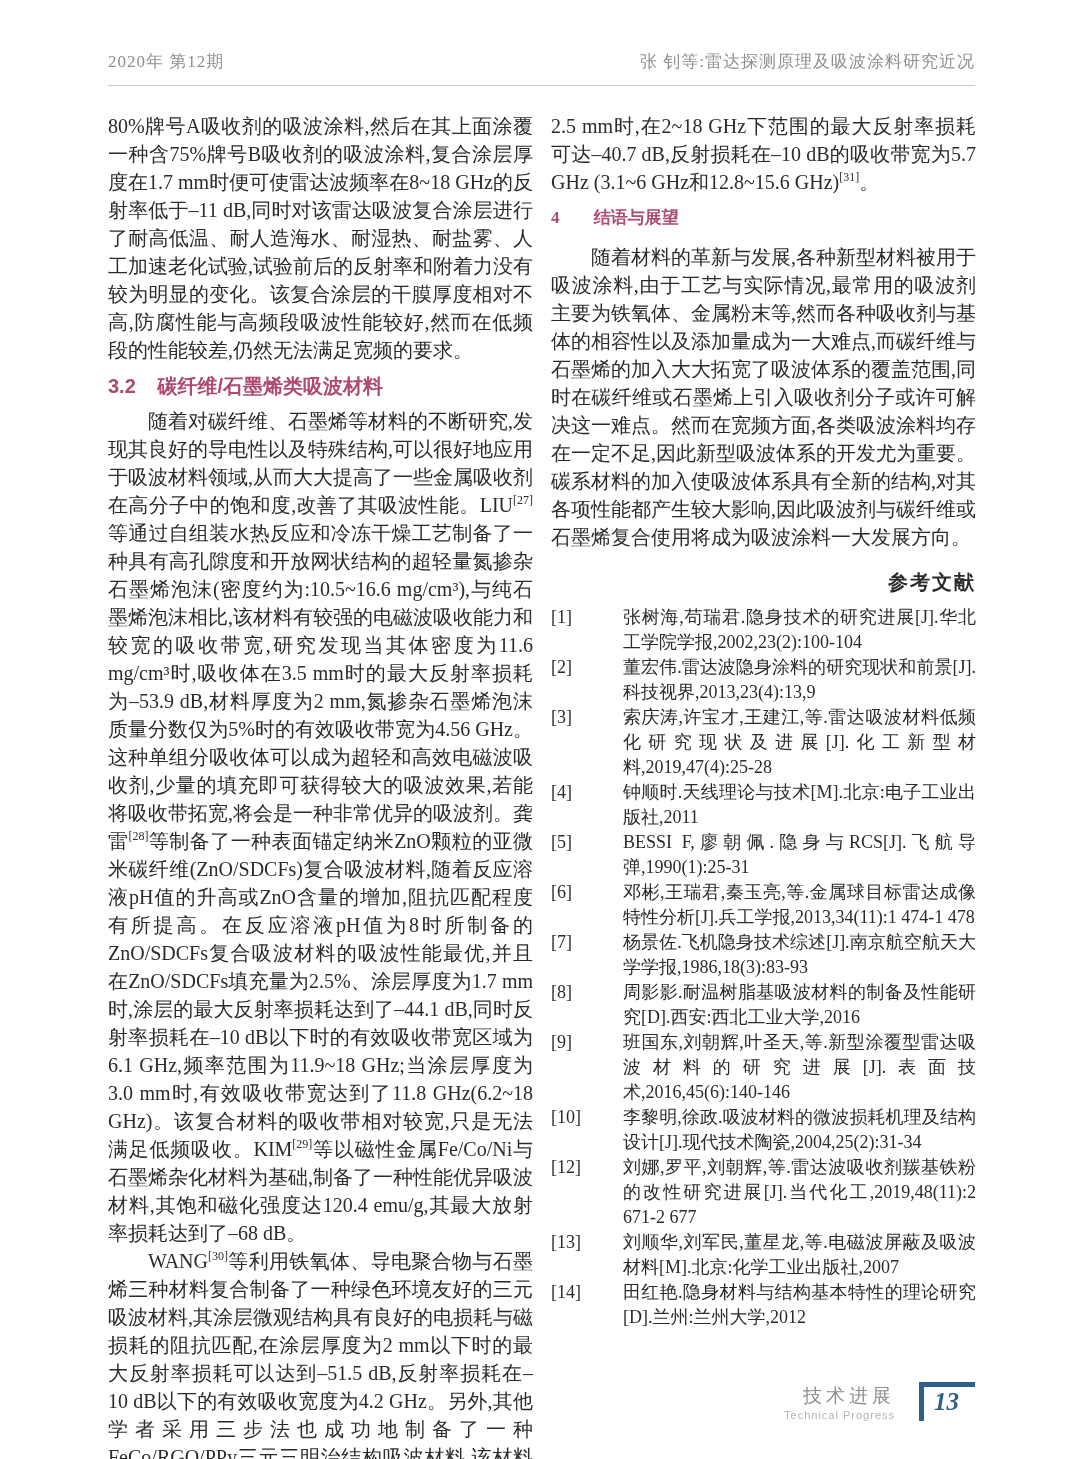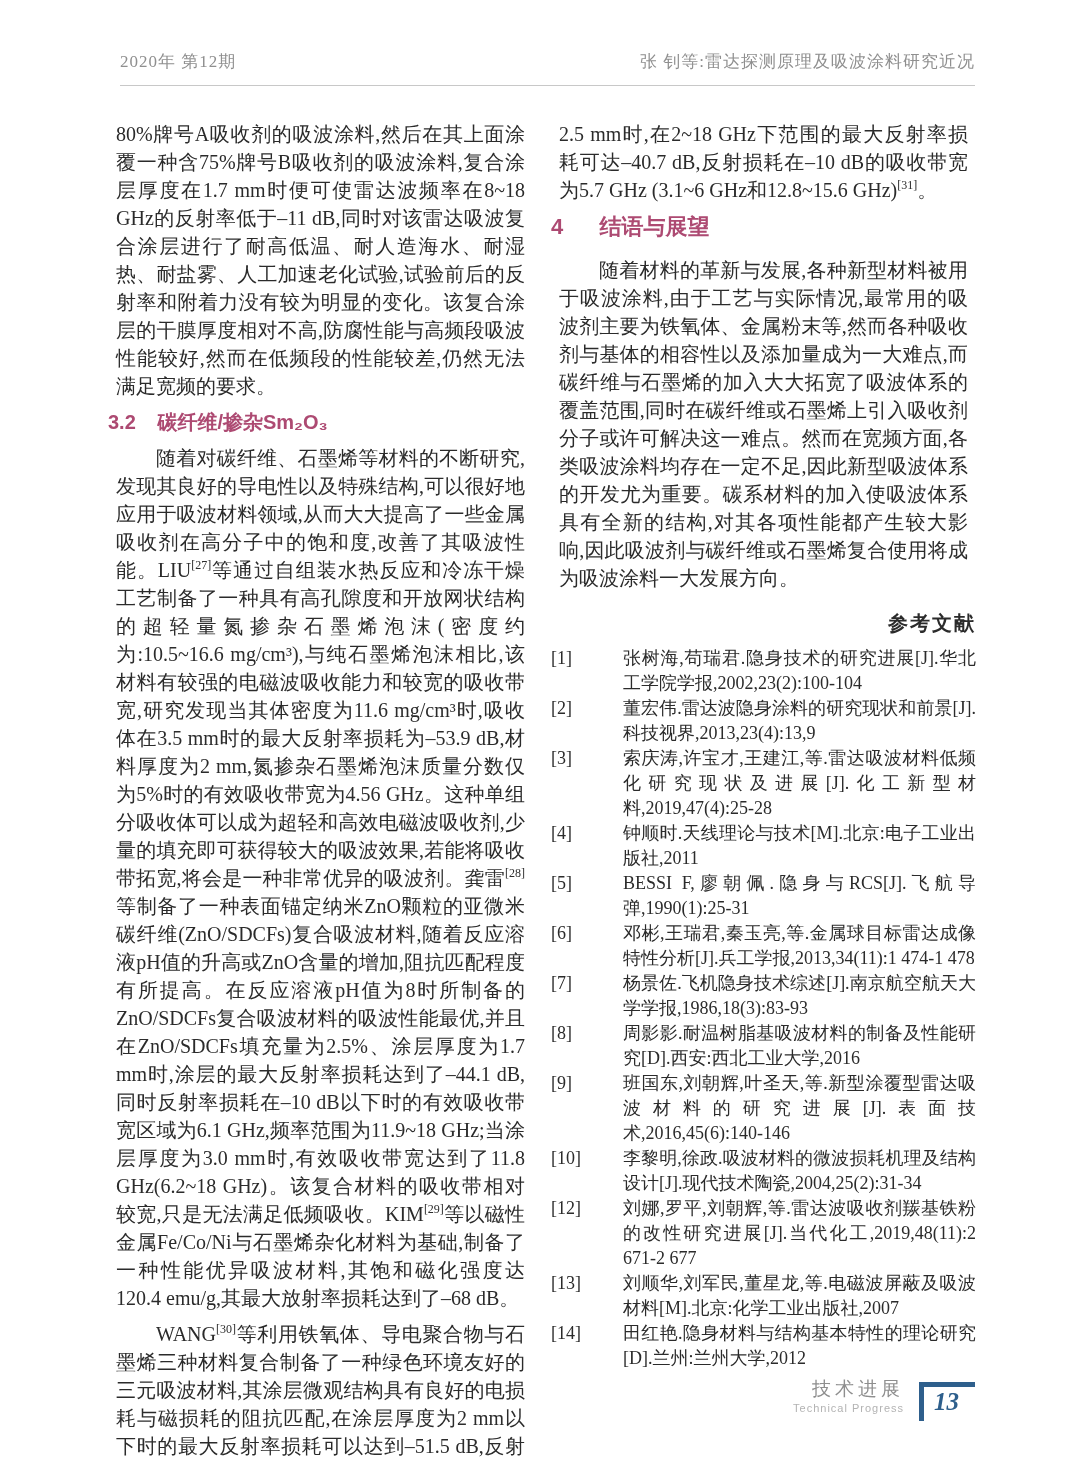--- a/index.html
+++ b/index.html
@@ -23,72 +23,71 @@
     background:#ffffff;
     overflow:hidden;
   }
   .header{
     position:absolute;top:50px;left:108px;right:100px;
     display:flex;justify-content:space-between;align-items:flex-end;
     padding-bottom:12px;
     border-bottom:1px solid var(--rule-gray);
     font-size:17px;color:var(--header-gray);
     letter-spacing:1px;
-    margin-left:12px;
   }
   .content{
     position:absolute;top:112px;left:108px;
     display:flex;gap:18px;
   }
   .col{width:425px;}
   .body-text{
-    margin:8px;
+    margin:0;
     font-size:20px;line-height:28px;
     text-align:justify;
     text-indent:2em;
   }
   .no-indent{text-indent:0;}
   sup{
     font-size:12px;
     line-height:0;
     vertical-align:super;
   }
   .sec-h3{
     margin:9px 0 7px 0;
     font-family:"Liberation Sans","DejaVu Sans",sans-serif;
     font-weight:bold;
     font-size:20px;
     color:var(--heading-color);
   }
   .sec-h3 .h-num{margin-right:16px;}
   .sec-h2{
-    margin:4px 0 14px 0;
-    font-family:Liberation Sans, sans-serif;
+    margin:10px 0 14px 0;
+    font-family:Liberation Serif, serif;
     font-weight:bold;
-    font-size:22px;
+    font-size:17px;
     color:var(--heading-color);
   }
   .sec-h2 .h-num{margin-right:30px;}
   .refs-title{
     margin:18px 0 9px 0;
     text-align:right;
     font-weight:bold;
     font-size:20px;
     letter-spacing:2px;
   }
   .refs{display:block;}
   .ref-item{
     display:flex;
     font-size:18px;line-height:25px;
   }
   .ref-label{flex:0 0 44px;}
   .ref-text{flex:1;text-align:justify;margin-left:28px;}
   .footer{
     position:absolute;right:100px;bottom:38px;
-    display:flex;align-items:center;gap:15px;
+    display:flex;align-items:flex-end;gap:24px;
   }
   .footer-labels{text-align:right;padding-top:5px;}
   .footer-cn{
     font-family:"Liberation Sans","DejaVu Sans",sans-serif;
     font-size:19px;color:#8e8e8e;letter-spacing:4px;
   }
   .footer-en{
     font-family:"Liberation Sans","DejaVu Sans",sans-serif;
     font-size:11px;color:#b3b3b3;letter-spacing:1px;
   }
@@ -113,21 +112,21 @@
     <span>2020年 第12期</span>
     <span>张 钊等:雷达探测原理及吸波涂料研究近况</span>
   </div>
 
   <div class="content">
 
     <div class="col">
       <p class="body-text no-indent">80%牌号A吸收剂的吸波涂料,然后在其上面涂覆一种含75%牌号B吸收剂的吸波涂料,复合涂层厚度在1.7 mm时便可使雷达波频率在8~18 GHz的反射率低于–11 dB,同时对该雷达吸波复合涂层进行了耐高低温、耐人造海水、耐湿热、耐盐雾、人工加速老化试验,试验前后的反射率和附着力没有较为明显的变化。该复合涂层的干膜厚度相对不高,防腐性能与高频段吸波性能较好,然而在低频段的性能较差,仍然无法满足宽频的要求。</p>
       <h3 class="sec-h3">
         <span class="h-num">3.2</span>
-        <span>碳纤维/掺杂Sm₂O₃</span>
+        <span>碳纤维/石墨烯类吸波材料</span>
       </h3>
       <p class="body-text">随着对碳纤维、石墨烯等材料的不断研究,发现其良好的导电性以及特殊结构,可以很好地应用于吸波材料领域,从而大大提高了一些金属吸收剂在高分子中的饱和度,改善了其吸波性能。LIU<sup>[27]</sup>等通过自组装水热反应和冷冻干燥工艺制备了一种具有高孔隙度和开放网状结构的超轻量氮掺杂石墨烯泡沫(密度约为:10.5~16.6 mg/cm³),与纯石墨烯泡沫相比,该材料有较强的电磁波吸收能力和较宽的吸收带宽,研究发现当其体密度为11.6 mg/cm³时,吸收体在3.5 mm时的最大反射率损耗为–53.9 dB,材料厚度为2 mm,氮掺杂石墨烯泡沫质量分数仅为5%时的有效吸收带宽为4.56 GHz。这种单组分吸收体可以成为超轻和高效电磁波吸收剂,少量的填充即可获得较大的吸波效果,若能将吸收带拓宽,将会是一种非常优异的吸波剂。龚雷<sup>[28]</sup>等制备了一种表面锚定纳米ZnO颗粒的亚微米碳纤维(ZnO/SDCFs)复合吸波材料,随着反应溶液pH值的升高或ZnO含量的增加,阻抗匹配程度有所提高。在反应溶液pH值为8时所制备的ZnO/SDCFs复合吸波材料的吸波性能最优,并且在ZnO/SDCFs填充量为2.5%、涂层厚度为1.7 mm时,涂层的最大反射率损耗达到了–44.1 dB,同时反射率损耗在–10 dB以下时的有效吸收带宽区域为6.1 GHz,频率范围为11.9~18 GHz;当涂层厚度为3.0 mm时,有效吸收带宽达到了11.8 GHz(6.2~18 GHz)。该复合材料的吸收带相对较宽,只是无法满足低频吸收。KIM<sup>[29]</sup>等以磁性金属Fe/Co/Ni与石墨烯杂化材料为基础,制备了一种性能优异吸波材料,其饱和磁化强度达120.4 emu/g,其最大放射率损耗达到了–68 dB。</p>
       <p class="body-text">WANG<sup>[30]</sup>等利用铁氧体、导电聚合物与石墨烯三种材料复合制备了一种绿色环境友好的三元吸波材料,其涂层微观结构具有良好的电损耗与磁损耗的阻抗匹配,在涂层厚度为2 mm以下时的最大反射率损耗可以达到–51.5 dB,反射率损耗在–10 dB以下的有效吸收宽度为4.2 GHz。另外,其他学者采用三步法也成功地制备了一种FeCo/RGO/PPy三元三明治结构吸波材料,该材料具有铁磁行为,研究发现该材料厚度为</p>
     </div>
 
     <div class="col">
       <p class="body-text no-indent">2.5 mm时,在2~18 GHz下范围的最大反射率损耗可达–40.7 dB,反射损耗在–10 dB的吸收带宽为5.7 GHz (3.1~6 GHz和12.8~15.6 GHz)<sup>[31]</sup>。</p>
       <h2 class="sec-h2">
         <span class="h-num">4</span>
         <span>结语与展望</span>

